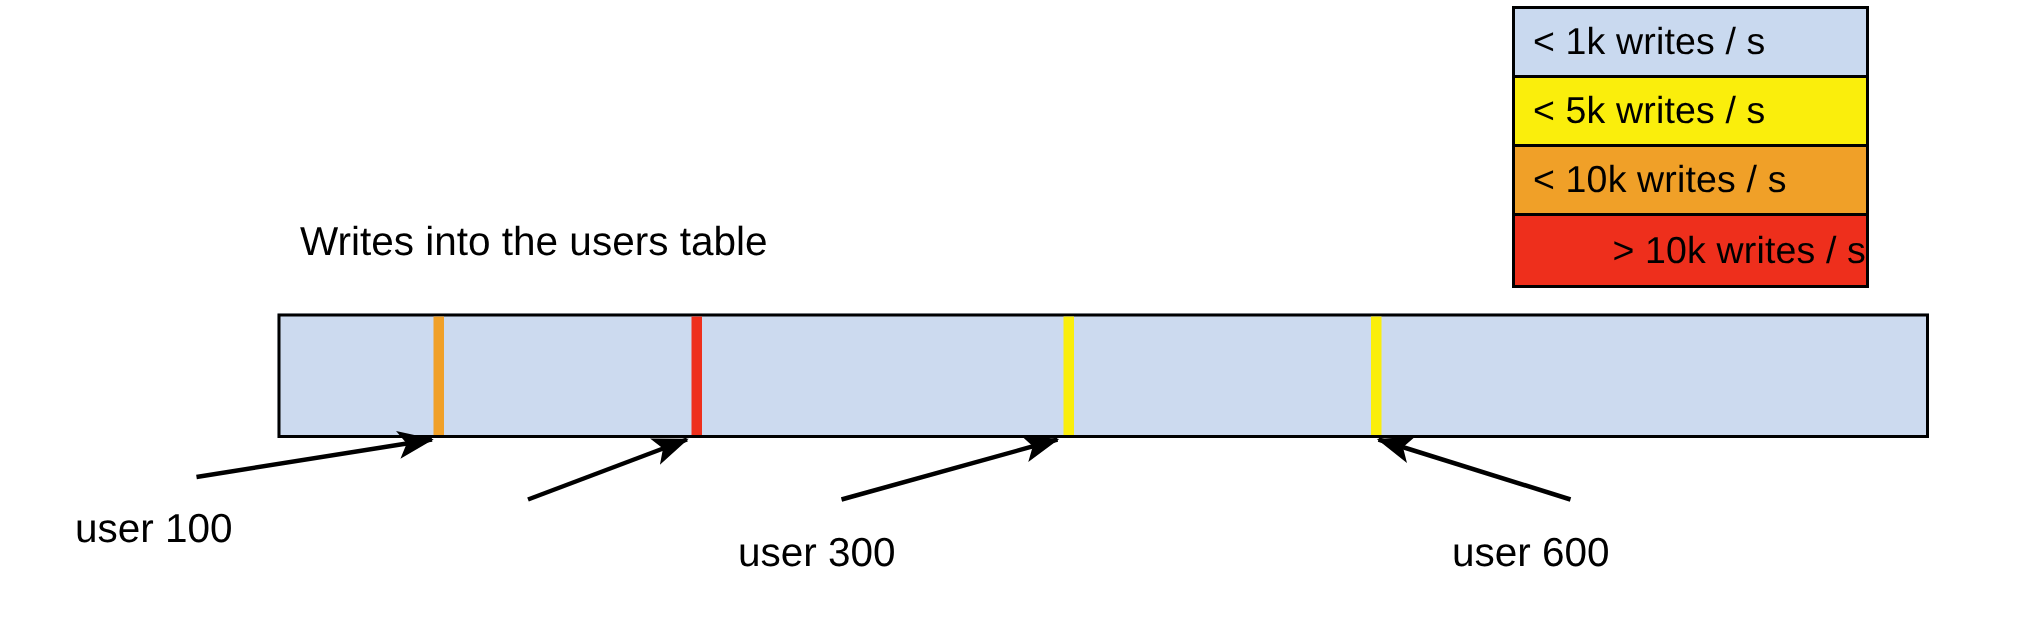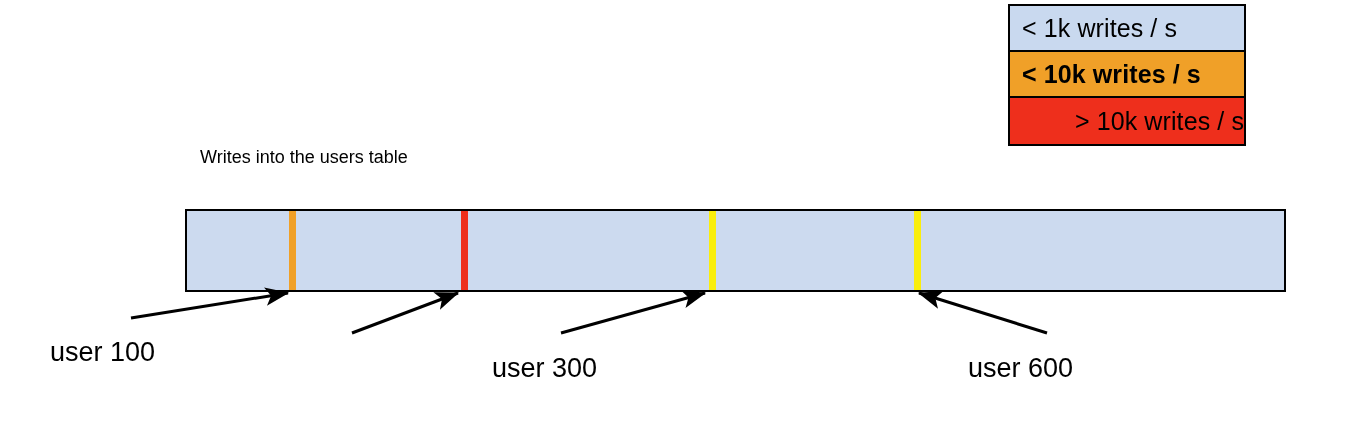--- a/index.html
+++ b/index.html
@@ -46,21 +46,21 @@
     line-height: 1;
     letter-spacing: 0.1px;
     white-space: nowrap;
   }
 
   
   .chart-title {
     position: absolute;
     left: 200px;
     top: 148px;
-    font-size: 18px;
+    font-size: 27px;
     line-height: 1;
     white-space: nowrap;
   }
 
   
   .bar-outer {
     position: absolute;
     left: 185px;
     top: 209px;
     width: 1101px;
@@ -94,21 +94,24 @@
 </style>
 </head>
 <body>
 
 <div id="canvas">
 
   <div class="legend">
     <div class="legend-row" style="background:#c9d9ef;">
       <span class="legend-label">&lt; 1k writes / s</span>
     </div>
-    <div class="legend-row" style="background:#f0a028;font-weight:bold;">
+    <div class="legend-row" style="background:#faee0c;">
+      <span class="legend-label">&lt; 5k writes / s</span>
+    </div>
+    <div class="legend-row" style="background:#f0a028;">
       <span class="legend-label">&lt; 10k writes / s</span>
     </div>
     <div class="legend-row" style="background:#ee2f1c;justify-content:flex-end;">
       <span class="legend-label">&gt; 10k writes / s</span>
     </div>
   </div>
 
   <div class="chart-title">Writes into the users table</div>
 
   <div class="bar-outer">

